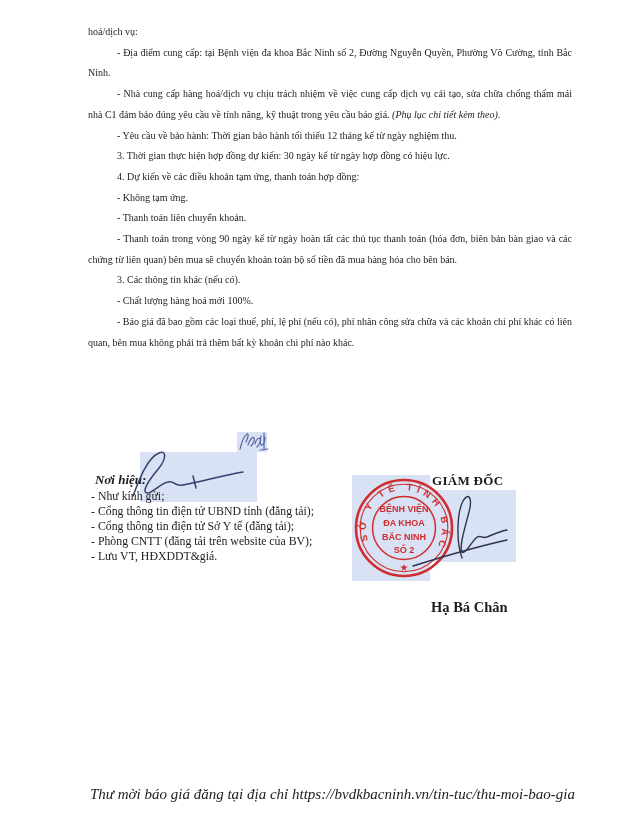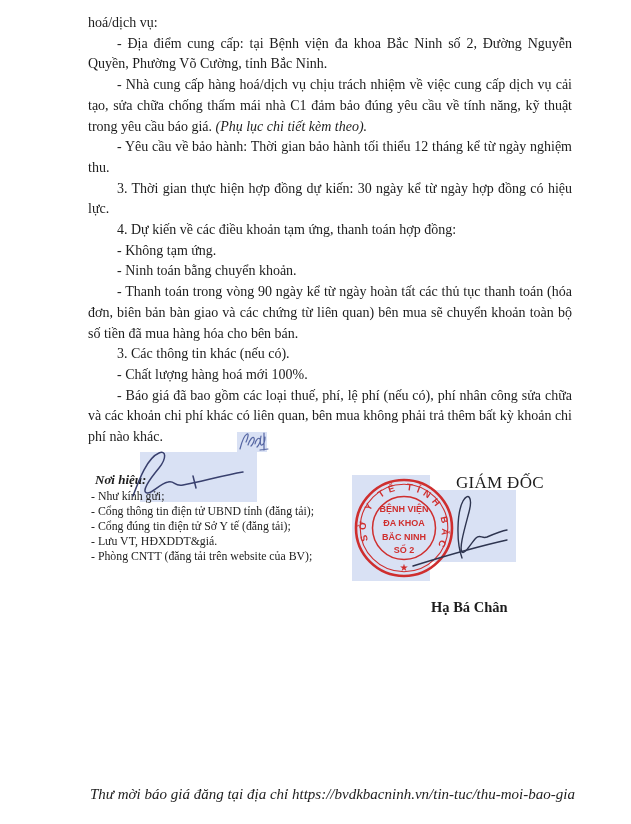--- a/index.html
+++ b/index.html
@@ -2,36 +2,36 @@
 <html><head>
 <meta charset="utf-8">
 <style>
   html,body{margin:0;padding:0;}
   body{
     width:631px;height:824px;background:#ffffff;position:relative;overflow:hidden;
     font-family:"Liberation Serif", serif;color:#1c1c1c;
   }
   .abs{position:absolute;}
   
-  .doc-body{left:88px;top:13px;width:484px;font-size:14px;line-height:20.7px;text-align:justify;}
+  .doc-body{left:88px;top:22px;width:484px;font-size:10px;line-height:20.7px;text-align:justify;}
   .doc-body p{margin:0;}
   .doc-body p.indent{text-indent:29px;}
   .it{font-style:italic;}
   
   .sig-bg{background:#d9e1f4;z-index:0;}
   .bg-initials{left:237px;top:432px;width:30px;height:20px;}
   .bg-left-sig{left:140px;top:452px;width:117px;height:50px;}
   .bg-stamp{left:352px;top:475px;width:78px;height:106px;}
   .bg-right-sig{left:430px;top:490px;width:86px;height:72px;}
   .z1{z-index:1;} .z2{z-index:2;} .z3{z-index:3;}
   
   .noi-nhan{left:95px;top:472px;font-weight:bold;font-style:italic;font-size:13px;}
   .recipients{left:91px;top:489px;font-size:11.8px;line-height:15px;}
   
-  .director-title{left:456px;top:473px;font-weight:normal;font-size:17px;letter-spacing:.3px;}
+  .director-title{left:432px;top:473px;font-weight:bold;font-size:13px;letter-spacing:.3px;}
   .director-name{left:431px;top:567px;font-weight:bold;font-size:14.5px;margin-top:32px;}
   
   .footer{left:90px;top:786px;font-style:italic;font-size:15px;}
   svg{position:absolute;overflow:visible;}
   .stamp-svg{left:352px;top:476px;}
   .sig-stroke{fill:none;stroke:#39406e;stroke-width:1.5;stroke-linecap:round;stroke-linejoin:round;}
   .sig-stroke2{fill:none;stroke:#2e3550;stroke-width:1.4;stroke-linecap:round;stroke-linejoin:round;}
   .ini-stroke{fill:none;stroke:#5767a3;stroke-width:1.2;stroke-linecap:round;stroke-linejoin:round;}
 </style>
 </head>
@@ -43,38 +43,38 @@
 <div class="abs sig-bg bg-right-sig"></div>
 
 <div class="abs doc-body z1">
   <p><span>hoá/dịch vụ:</span></p>
   <p class="indent"><span>- Địa điểm cung cấp: tại Bệnh viện đa khoa Bắc Ninh số 2, Đường Nguyễn Quyền, Phường Võ Cường, tỉnh Bắc Ninh.</span></p>
   <p class="indent"><span>- Nhà cung cấp hàng hoá/dịch vụ chịu trách nhiệm về việc cung cấp dịch vụ cải tạo, sửa chữa chống thấm mái nhà C1 đảm bảo đúng yêu cầu về tính năng, kỹ thuật trong yêu cầu báo giá. </span><span class="it">(Phụ lục chi tiết kèm theo).</span></p>
   <p class="indent"><span>- Yêu cầu về bảo hành: Thời gian bảo hành tối thiểu 12 tháng kể từ ngày nghiệm thu.</span></p>
   <p class="indent"><span>3. Thời gian thực hiện hợp đồng dự kiến: 30 ngày kể từ ngày hợp đồng có hiệu lực.</span></p>
   <p class="indent"><span>4. Dự kiến về các điều khoản tạm ứng, thanh toán hợp đồng:</span></p>
   <p class="indent"><span>- Không tạm ứng.</span></p>
-  <p class="indent"><span>- Ninh toán bằng chuyển khoản.</span></p>
+  <p class="indent"><span>- Thanh toán liên chuyển khoản.</span></p>
   <p class="indent"><span>- Thanh toán trong vòng 90 ngày kể từ ngày hoàn tất các thủ tục thanh toán (hóa đơn, biên bản bàn giao và các chứng từ liên quan) bên mua sẽ chuyển khoản toàn bộ số tiền đã mua hàng hóa cho bên bán.</span></p>
   <p class="indent"><span>3. Các thông tin khác (nếu có).</span></p>
   <p class="indent"><span>- Chất lượng hàng hoá mới 100%.</span></p>
   <p class="indent"><span>- Báo giá đã bao gồm các loại thuế, phí, lệ phí (nếu có), phí nhân công sửa chữa và các khoản chi phí khác có liên quan, bên mua không phải trả thêm bất kỳ khoản chi phí nào khác.</span></p>
 </div>
 
 <svg class="z3" style="left:236px;top:429px" width="34" height="26" viewBox="0 0 34 26">
   <path class="ini-stroke" d="M 4,20 C 6,12 9,6 11,5 C 13,4 12,9 10,13 M 12,16 C 14,10 17,7 18,9 C 19,11 17,15 15,17 M 19,15 C 20,10 23,8 24,10 C 25,12 23,16 21,18 M 25,7 C 24,12 24,17 26,16 C 28,15 29,11 29,8 M 28,4 L 28,21 M 24,21 L 32,20"></path>
 </svg>
 
 <div class="abs noi-nhan z2">Nơi hiệu:</div>
 <div class="abs recipients z2">
   <div>- Như kính gửi;</div>
   <div>- Cổng thông tin điện tử UBND tỉnh (đăng tải);</div>
-  <div>- Cổng đúng tin điện tử Sở Y tế (đăng tải);</div>
+  <div>- Cổng thông tin điện tử Sở Y tế (đăng tải);</div>
+  <div>- Phòng CNTT (đăng tải trên website của BV);</div>
   <div>- Lưu VT, HĐXDDT&amp;giá.</div>
-  <div>- Phòng CNTT (đăng tải trên website của BV);</div>
 </div>
 
 <svg class="z3" style="left:125px;top:446px" width="130" height="56" viewBox="0 0 130 56">
   <path class="sig-stroke" d="M 8,50 C 14,34 22,12 34,7 C 41,4 42,12 34,22 C 24,34 16,46 22,47 C 27,48 34,38 43,36 C 50,34 49,41 58,39 C 78,35 100,29 118,26"></path>
   <path class="sig-stroke" d="M 68,30 L 71,42"></path>
 </svg>
 
 <svg class="stamp-svg z2" width="104" height="104" viewBox="0 0 104 104">
   <defs>
     <path id="ringArc" d="M 17.6,68.1 A 38,38 0 1 1 86.4,68.1" fill="none"></path>

